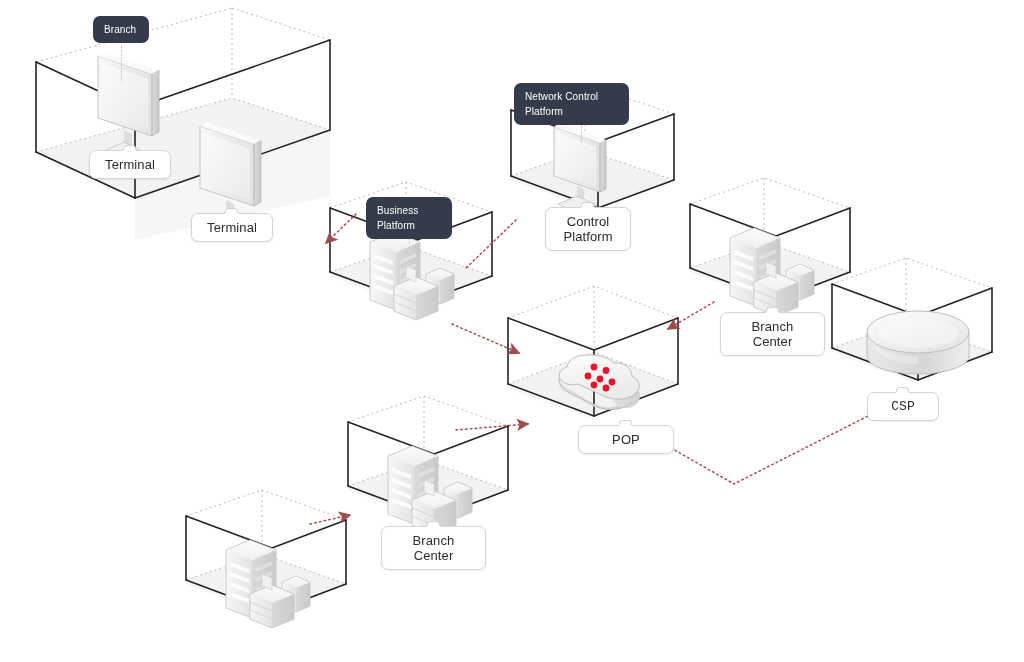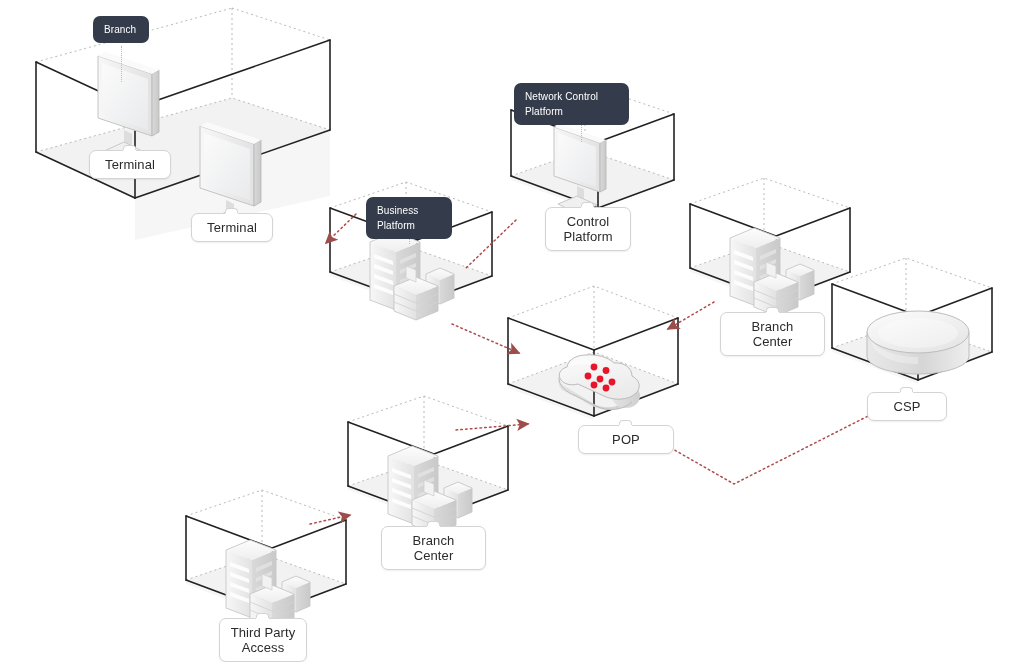--- a/index.html
+++ b/index.html
@@ -518,20 +518,18 @@
   <div class="callout" style="left:191px; top:213px; width:82px;">Terminal</div>
 
   <div class="callout" style="left:545px; top:207px; width:86px;">Control
 Platform</div>
 
 
   <div class="callout" style="left:720px; top:312px; width:105px;">Branch Center</div>
 
   <div class="callout" style="left:578px; top:425px; width:96px;">POP</div>
 
-  <div class="callout" style="left:867px; top:392px; width:80px;">CSP</div>
+  <div class="callout" style="left:867px; top:392px; width:72px;font-family:Liberation Mono, monospace;">CSP</div>
 
   <div class="callout" style="left:381px; top:526px; width:105px;">Branch Center</div>
 
-  <div class="callout" style="left:219px; top:618px; width:88px;">Third Party
-Access</div>
 
 </div>
 
 </body></html>

